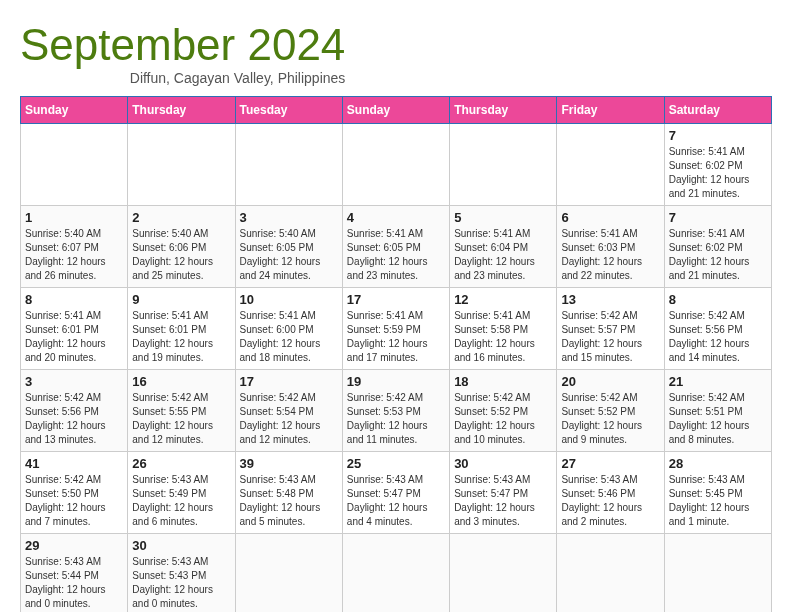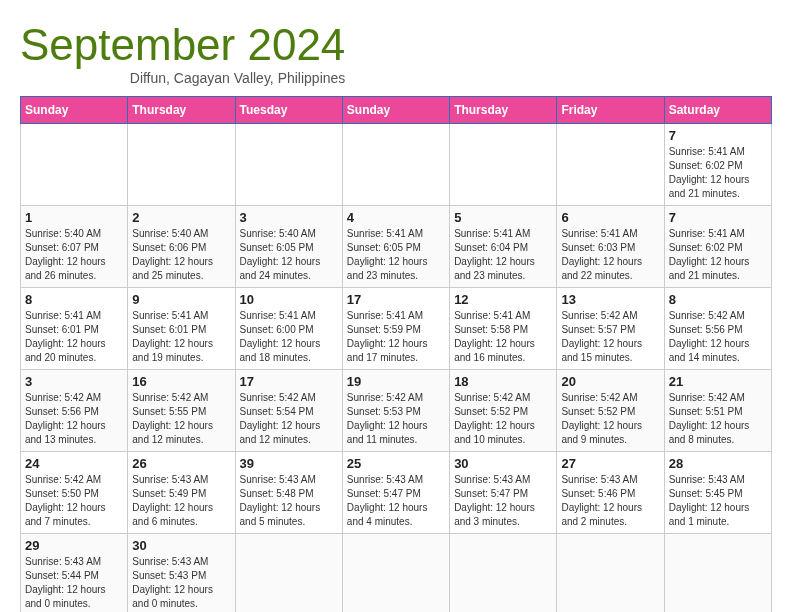--- a/index.html
+++ b/index.html
@@ -277,21 +277,21 @@
         <td>
           <span class="day-num">21</span>
           <div class="day-info" style="white-space: pre-line;">Sunrise: 5:42 AM
 Sunset: 5:51 PM
 Daylight: 12 hours
 and 8 minutes.</div>
         </td>
       </tr>
       <tr class="week-row">
         <td>
-          <span class="day-num">24</span>
+          <span class="day-num">41</span>
           <div class="day-info" style="white-space: pre-line;">Sunrise: 5:42 AM
 Sunset: 5:50 PM
 Daylight: 12 hours
 and 7 minutes.</div>
         </td>
         <td>
           <span class="day-num">26</span>
           <div class="day-info" style="white-space: pre-line;">Sunrise: 5:43 AM
 Sunset: 5:49 PM
 Daylight: 12 hours

